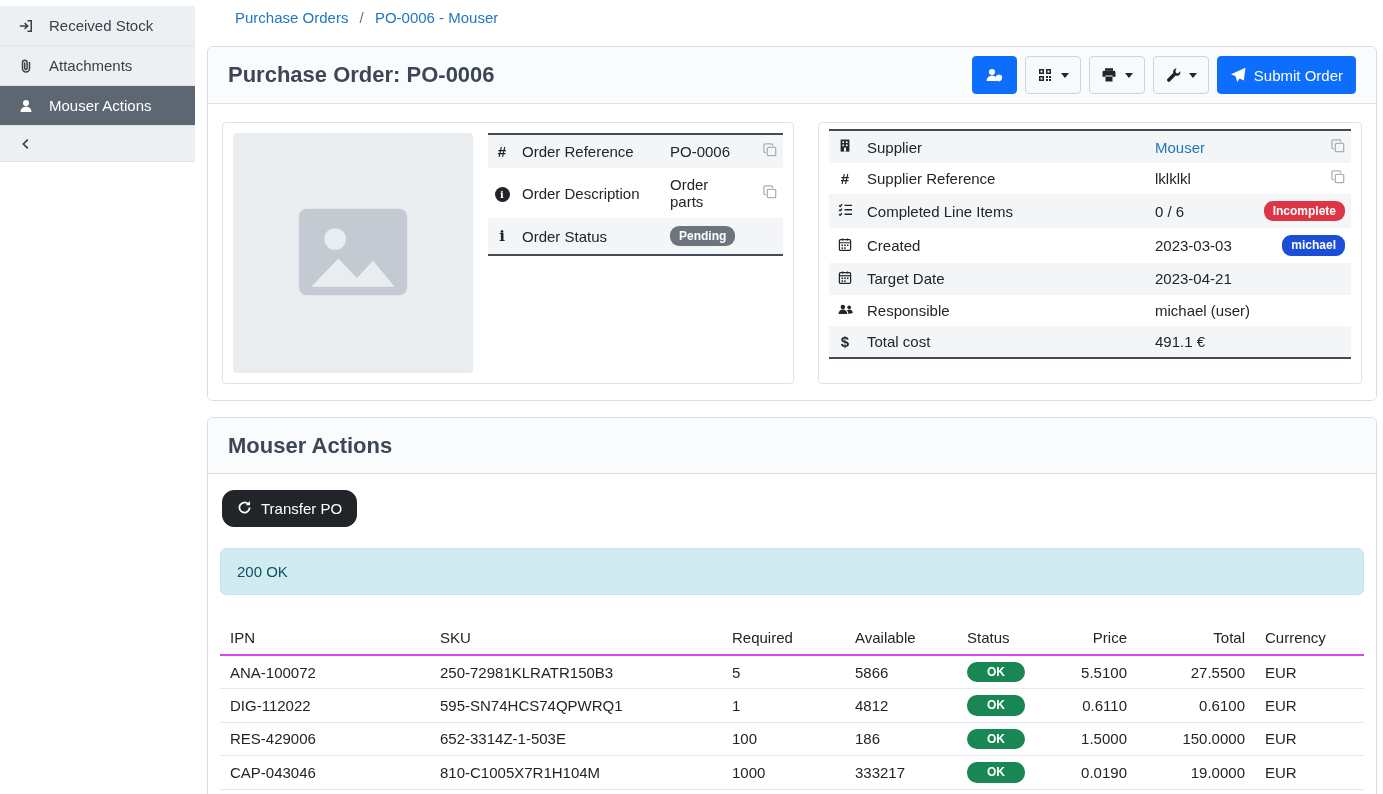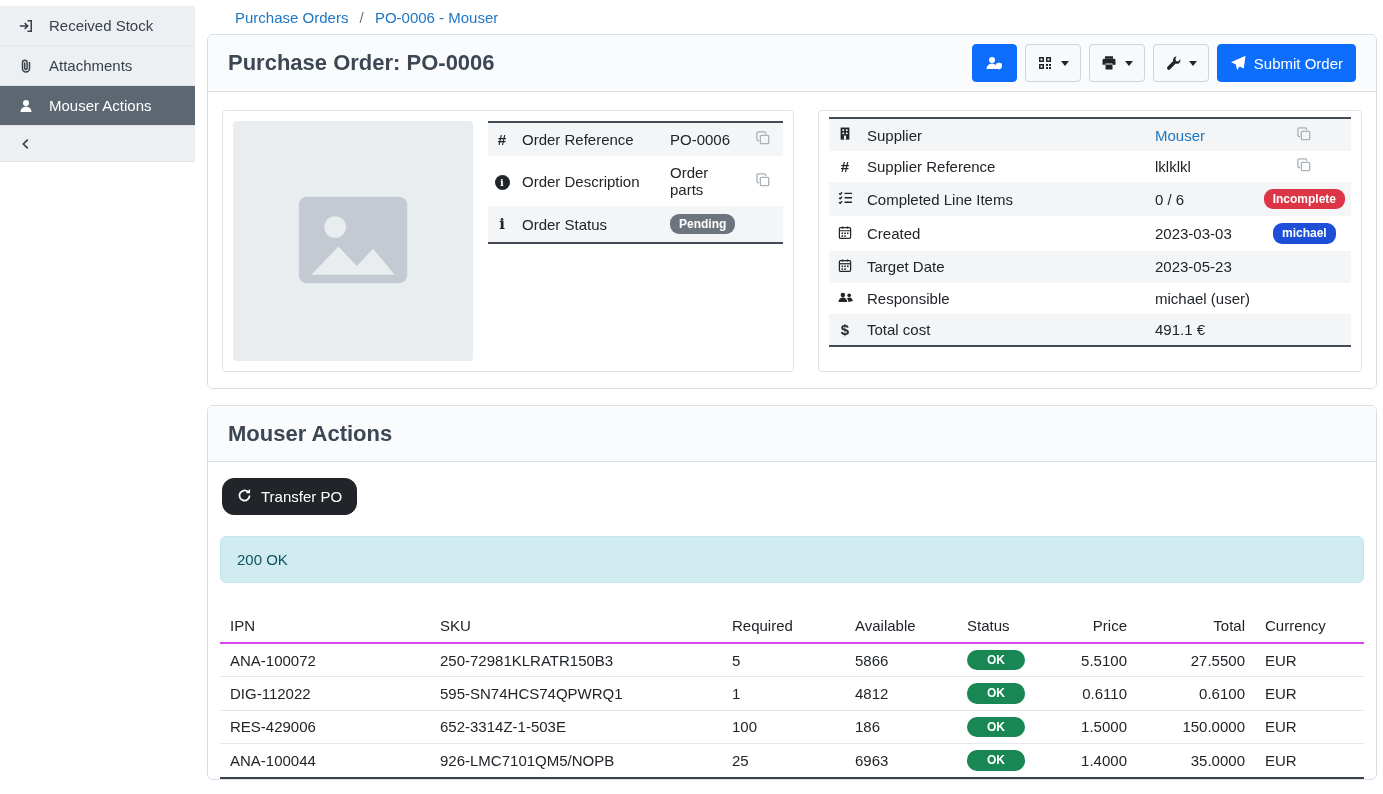--- a/index.html
+++ b/index.html
@@ -23,21 +23,21 @@
   .side-item.active { background:#5d6771; color:#fff; }
   .side-item.active .si-ic { color:#fff; }
   .side-collapse { height:36px; }
 
   
   .main { flex:1; padding:0 6px 0 12px; }
   .crumbs { padding:9px 0 8px 28px; font-size:15px; }
   .crumbs a { color:#1f76c2; text-decoration:none; cursor:pointer; }
   .crumbs .sep { color:#6c757d; margin:0 7px; }
 
-  .panel { border:1px solid #d8dee4; border-radius:6px; background:#fff; margin-bottom:16px; overflow:hidden; }
+  .panel { border:1px solid #d8dee4; border-radius:6px; background:#fff; margin-bottom:16px; overflow:hidden;margin-top:12px; }
   .panel-header {
     display:flex; align-items:center; justify-content:space-between;
     padding:9px 20px; background:#fafbfc; border-bottom:1px solid #dde2e7;
     min-height:56px;
   }
   .panel-title { margin:0; font-size:22px; font-weight:700; color:#3d4654; }
 
   .toolbar { display:flex; align-items:center; gap:8px;border-radius:9px; }
   .btn {
     height:38px; border-radius:4px; border:1px solid transparent;
@@ -63,21 +63,21 @@
 
   table.detail { width:100%; border-collapse:collapse; border-top:2px solid #434c56; border-bottom:2px solid #434c56; }
   table.detail tr:nth-child(odd) { background:#f3f5f6; }
   table.detail td { padding:7px 6px; vertical-align:middle; font-size:15px; }
   .left-card table.detail td { padding:8px 6px; }
   td.ic-cell { width:28px; text-align:center; color:#212529; }
   .right-card td.ic-cell { width:32px; }
   td.lbl-cell { color:#212529; }
   .left-card td.lbl-cell { width:148px; }
   .right-card td.lbl-cell { width:288px; }
-  td.act-cell { text-align:center; width:40px; padding-right:10px; white-space:nowrap; }
+  td.act-cell { text-align:right; width:40px; padding-right:10px; white-space:nowrap; }
   a.val-link { color:#1f76c2; text-decoration:none; cursor:pointer; }
 
   .ic-glyph { font-weight:700; font-size:15px; }
   .ic-info-circle {
     width:15px; height:15px; border-radius:50%; background:#212529; color:#fff;
     display:inline-flex; align-items:center; justify-content:center;
     font-size:10px; font-weight:700; font-family:"DejaVu Serif", serif;
   }
   .ic-info-plain { font-weight:700; font-size:15px; font-family:"DejaVu Serif", serif; }
   .copy-btn { color:#a9b1b9; cursor:pointer; display:inline-flex; }
@@ -350,21 +350,21 @@
                           <rect x="4" y="8" width="1.8" height="1.8"></rect>
                           <rect x="7.1" y="8" width="1.8" height="1.8"></rect>
                           <rect x="10.2" y="8" width="1.8" height="1.8"></rect>
                           <rect x="4" y="11.2" width="1.8" height="1.8"></rect>
                           <rect x="7.1" y="11.2" width="1.8" height="1.8"></rect>
                         </g>
                       </svg>
                 </span>
               </td>
               <td class="lbl-cell">Target Date</td>
-              <td class="val-cell">2023-05-23</td>
+              <td class="val-cell">2023-04-21</td>
               <td class="act-cell"></td>
             </tr>
             <tr>
               <td class="ic-cell">
                 <span>
                   <svg width="17" height="14" viewBox="0 0 18 16">
                         <circle cx="6" cy="5.6" r="2.6" fill="currentColor"></circle>
                         <path d="M1 13.6a5 5 0 0 1 10 0z" fill="currentColor"></path>
                         <circle cx="13.2" cy="6" r="2.1" fill="currentColor"></circle>
                         <path d="M12.4 13.6a6.4 6.4 0 0 0-1.8-4.1 4.1 4.1 0 0 1 6.8 3z" fill="currentColor"></path>
@@ -453,20 +453,30 @@
               <td>RES-429006</td>
               <td>652-3314Z-1-503E</td>
               <td>100</td>
               <td>186</td>
               <td><span class="badge badge-ok">OK</span></td>
               <td class="num">1.5000</td>
               <td class="num">150.0000</td>
               <td>EUR</td>
             </tr>
             <tr>
+              <td>CAP-043046</td>
+              <td>810-C1005X7R1H104M</td>
+              <td>1000</td>
+              <td>333217</td>
+              <td><span class="badge badge-ok">OK</span></td>
+              <td class="num">0.0190</td>
+              <td class="num">19.0000</td>
+              <td>EUR</td>
+            </tr>
+            <tr>
               <td>ANA-100044</td>
               <td>926-LMC7101QM5/NOPB</td>
               <td>25</td>
               <td>6963</td>
               <td><span class="badge badge-ok">OK</span></td>
               <td class="num">1.4000</td>
               <td class="num">35.0000</td>
               <td>EUR</td>
             </tr>
 

